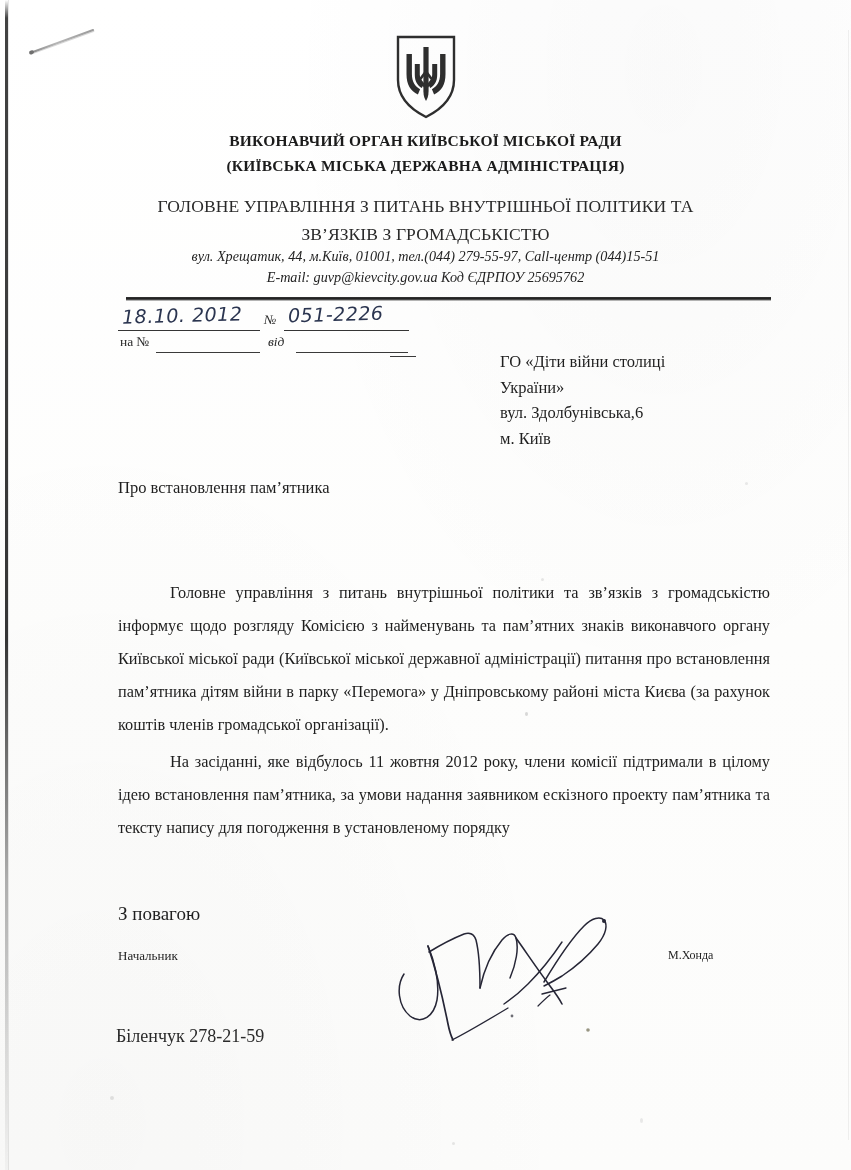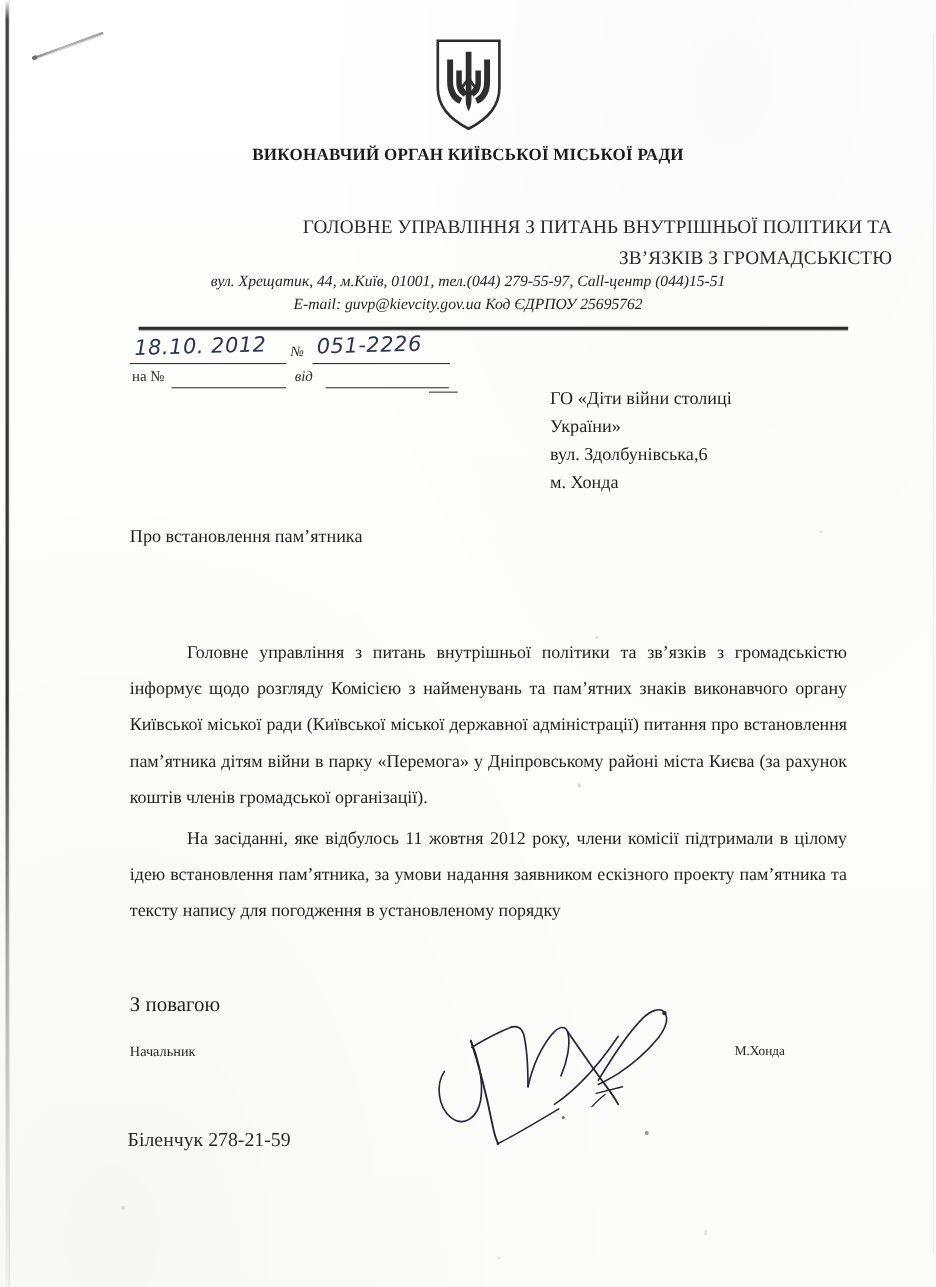--- a/index.html
+++ b/index.html
@@ -67,21 +67,21 @@
   .hdr-1{
     position:absolute;left:0;right:0;top:128px;
     text-align:center;
     font-weight:bold;
     font-size:15.5px;
     letter-spacing:.2px;
     line-height:25px;
   }
   .hdr-2{
     position:absolute;left:40px;right:40px;top:192px;
-    text-align:right;
+    text-align:center;
     font-size:17.5px;
     line-height:28px;
     letter-spacing:.1px;
     color:#2a2a2a;
   }
   .addr{
     position:absolute;left:40px;right:40px;top:246px;
     text-align:center;
     font-style:italic;
     font-size:14.2px;
@@ -184,20 +184,21 @@
 
         <path d="M34 37.5 l6.2 8.2 l-6.2 8.4 l-6.2 -8.4 Z" fill="none" stroke="#2e2e2e" stroke-width="2.6"></path>
 
         <rect x="17.5" y="17.5" width="33" height="3.4" opacity="0"></rect>
       </g>
     </svg>
   </div>
 
   <div class="hdr-1">
     <div>ВИКОНАВЧИЙ ОРГАН КИЇВСЬКОЇ МІСЬКОЇ РАДИ</div>
+    <div>(КИЇВСЬКА МІСЬКА ДЕРЖАВНА АДМІНІСТРАЦІЯ)</div>
   </div>
 
   <div class="hdr-2">
     <div>ГОЛОВНЕ УПРАВЛІННЯ З ПИТАНЬ ВНУТРІШНЬОЇ ПОЛІТИКИ ТА</div>
     <div>ЗВ’ЯЗКІВ З ГРОМАДСЬКІСТЮ</div>
   </div>
 
   <div class="addr">
     <div>вул. Хрещатик, 44,  м.Київ, 01001,  тел.(044)  279-55-97, Call-центр (044)15-51</div>
     <div>E-mail: guvp@kievcity.gov.ua  Код ЄДРПОУ 25695762</div>
@@ -219,21 +220,21 @@
       <span class="uline-c"></span>
       <span class="uline-d"></span>
       <span class="uline-e"></span>
     </div>
   </div>
 
   <div class="recipient">
     <div>ГО «Діти війни столиці</div>
     <div>України»</div>
     <div>вул. Здолбунівська,6</div>
-    <div>м. Хонда</div>
+    <div>м. Київ</div>
   </div>
 
   <div class="subject">Про встановлення пам’ятника</div>
 
   <div class="body">
     <p>Головне управління з питань внутрішньої політики та зв’язків з громадськістю інформує щодо розгляду Комісією з найменувань та пам’ятних знаків виконавчого органу Київської міської ради (Київської міської державної адміністрації) питання про встановлення пам’ятника дітям війни в парку «Перемога» у Дніпровському районі міста Києва (за рахунок коштів членів громадської організації).</p>
     <p>На засіданні, яке відбулось 11 жовтня 2012 року, члени комісії підтримали в цілому ідею встановлення пам’ятника, за умови надання заявником ескізного проекту пам’ятника та тексту напису для погодження в установленому порядку</p>
   </div>
 
   <div class="signoff">З повагою</div>

